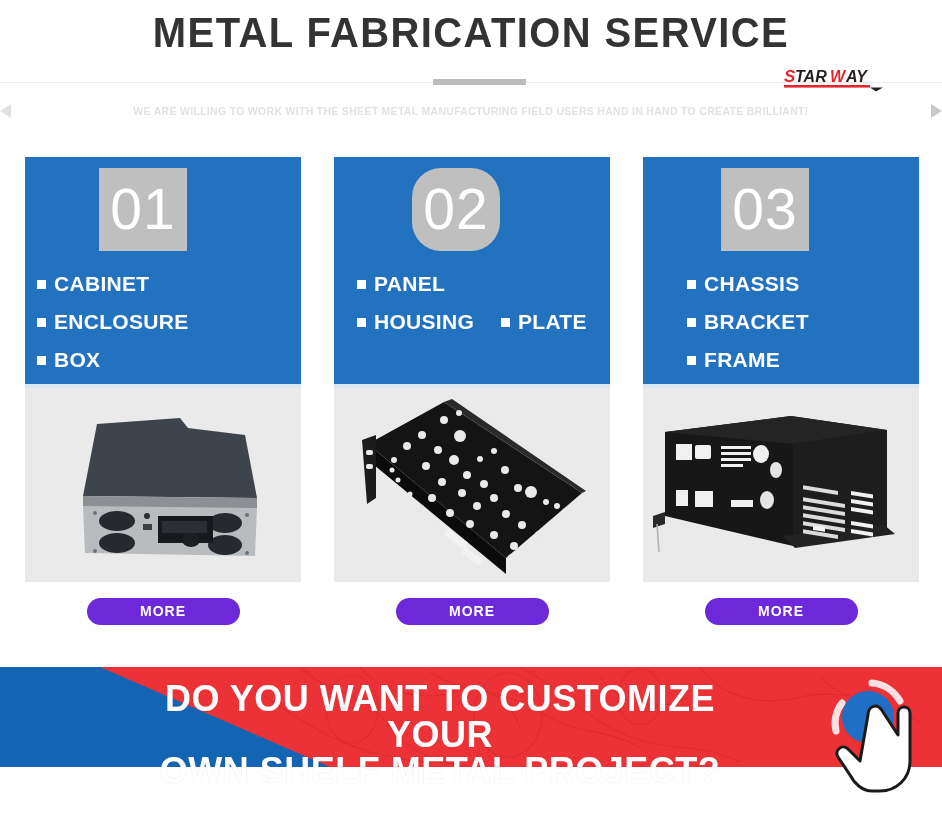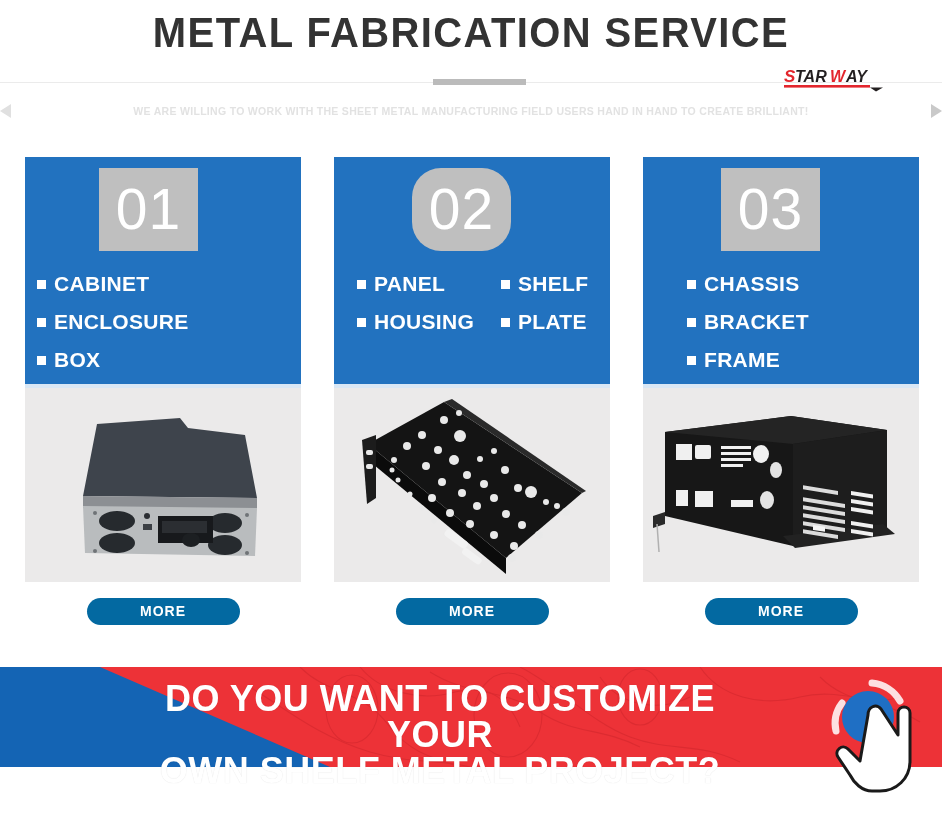--- a/index.html
+++ b/index.html
@@ -69,21 +69,21 @@
   .card-2 { left: 334px; }
   .card-3 { left: 643px; }
 
   .card-head {
     position: relative;
     height: 227px;
     background: #2272bf;
   }
   .num-badge {
     position: absolute; top: 11px;
-    width: 99px; height: 83px;
+    width: 88px; height: 83px;
     background: #bfbfbf;
     display: flex; align-items: center; justify-content: center;
   }
   .num-badge span {
     font-size: 57px; font-weight: 400; color: #ffffff;
     font-family: "Liberation Sans", sans-serif;
     letter-spacing: 1px; line-height: 1;
   }
   .card-1 .num-badge { left: 74px; }
   .card-2 .num-badge { left: 78px; border-radius: 29px; }
@@ -116,21 +116,21 @@
     height: 194px; background: #ebeaea;
     position: relative; overflow: hidden;
   }
 
   .more-wrap {
     height: 50px; display: flex; align-items: center; justify-content: center;
     padding-top: 8px;
   }
   .more-btn {
     width: 153px; height: 27px; border-radius: 14px;
-    background: #0369a1; border: none;
+    background: #6d28d9; border: none;
     color: #ffffff; font-size: 14px; font-weight: 700; letter-spacing: 1px;
     font-family: "Liberation Sans", sans-serif;
     display: flex; align-items: center; justify-content: center;
     cursor: pointer;
   }
 
   
   .banner {
     position: absolute; left: 0; top: 667px; width: 942px; height: 100px;
   }
@@ -244,24 +244,20 @@
     <div class="card card-2">
       <div class="card-head">
         <div class="num-badge">
           <span>02</span>
         </div>
         <div class="bullets">
           <div class="b-row">
             <div class="b-item first-col">
               <div class="b-sq"></div>
               <div class="b-label">PANEL</div>
-            </div>
-            <div class="b-item col2">
-              <div class="b-sq"></div>
-              <div class="b-label">SHELF</div>
             </div>
           </div>
           <div class="b-row">
             <div class="b-item first-col">
               <div class="b-sq"></div>
               <div class="b-label">HOUSING</div>
             </div>
             <div class="b-item col2">
               <div class="b-sq"></div>
               <div class="b-label">PLATE</div>

